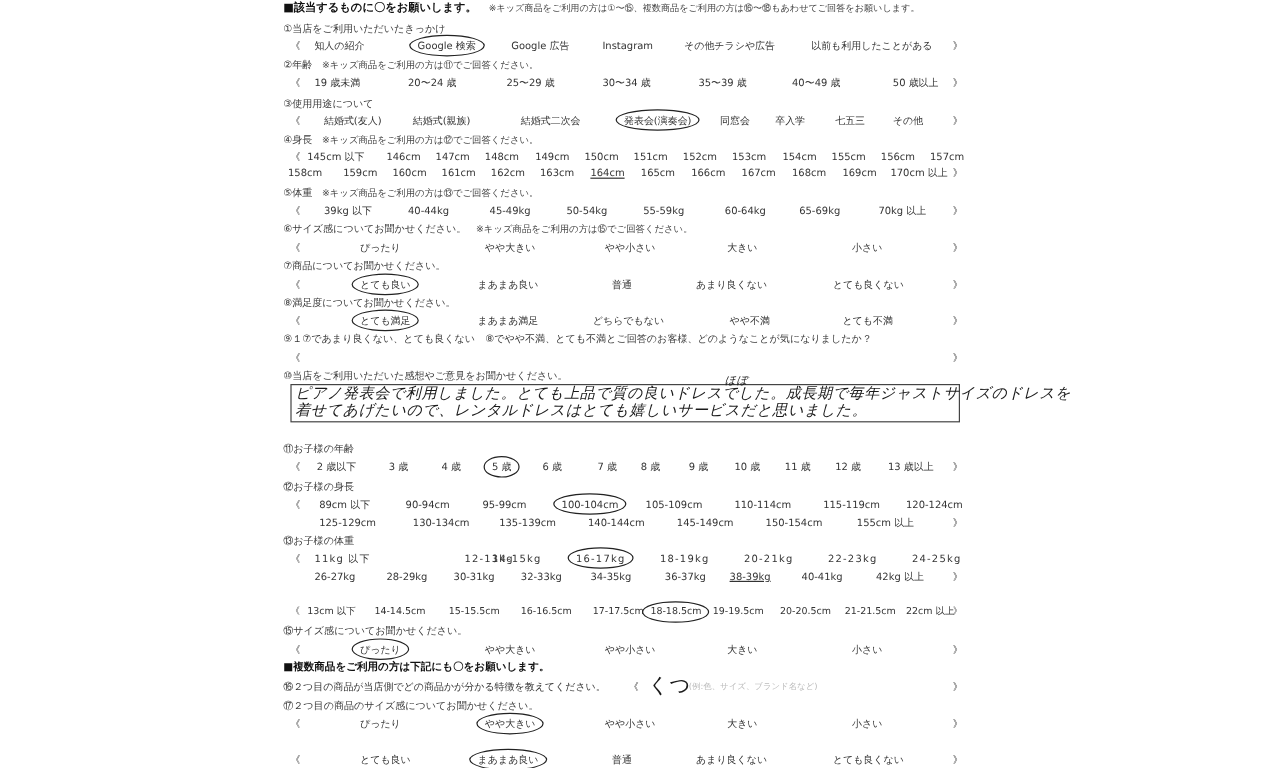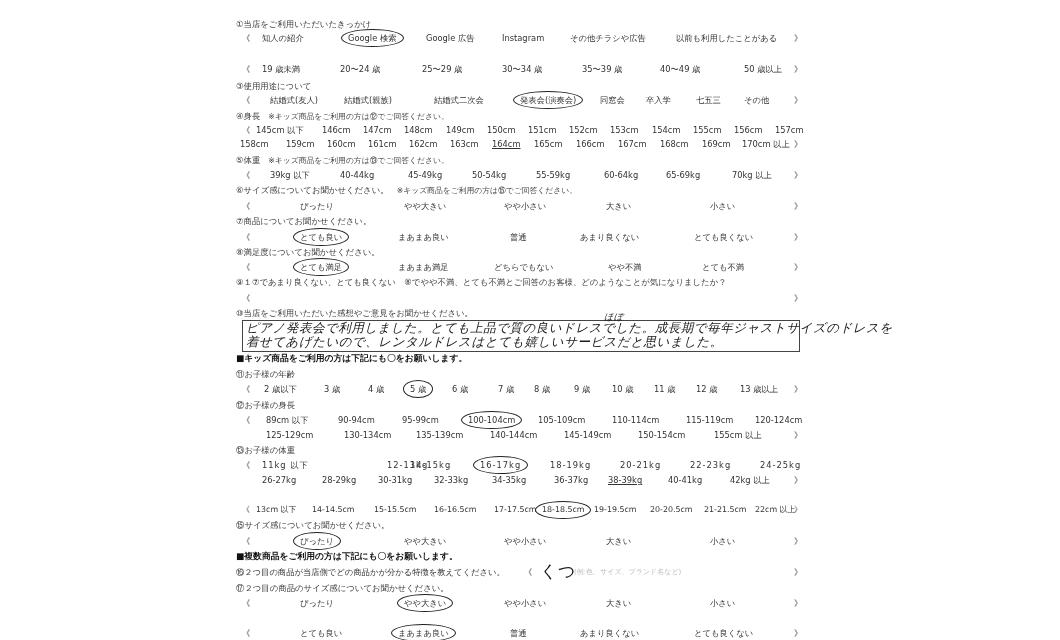--- a/index.html
+++ b/index.html
@@ -34,33 +34,39 @@
   }
   .hand-small { font-size: 9px; }
   .hand-big { font-size: 17px; font-style: normal; }
   .faint { color: #bbb; font-size: 7px; }
 </style>
 </head>
 <body>
 
 <div class="page">
 
+  <div class="line header" style="top:1px;">
+    <span>■該当するものに〇をお願いします。</span><span class="note">※キッズ商品をご利用の方は①〜⑮、複数商品をご利用の方は⑯〜⑱もあわせてご回答をお願いします。</span>
+  </div>
 
   <div class="line q" style="top:18px;">①当店をご利用いただいたきっかけ</div>
   <div class="row" style="top:32px;">
     <span class="bracket-l">《</span>
     <span style="left:26px;" class="opt">知人の紹介</span>
     <span style="left:112px;" class="opt circled">Google 検索</span>
     <span style="left:190px;" class="opt">Google 広告</span>
     <span style="left:266px;" class="opt">Instagram</span>
     <span style="left:334px;" class="opt">その他チラシや広告</span>
     <span style="left:440px;" class="opt">以前も利用したことがある</span>
     <span class="bracket-r">》</span>
   </div>
 
+  <div class="line q" style="top:48px;">
+    <span>②年齢</span><span class="note">※キッズ商品をご利用の方は⑪でご回答ください。</span>
+  </div>
   <div class="row" style="top:63px;">
     <span class="bracket-l">《</span>
     <span style="left:26px;" class="opt">19 歳未満</span>
     <span style="left:104px;" class="opt">20〜24 歳</span>
     <span style="left:186px;" class="opt">25〜29 歳</span>
     <span style="left:266px;" class="opt">30〜34 歳</span>
     <span style="left:346px;" class="opt">35〜39 歳</span>
     <span style="left:424px;" class="opt">40〜49 歳</span>
     <span style="left:508px;" class="opt">50 歳以上</span>
     <span class="bracket-r">》</span>
@@ -173,21 +179,20 @@
     <span style="left:24px;"></span>
     <span class="bracket-r">》</span>
   </div>
 
   <div class="line q" style="top:307px;">⑩当店をご利用いただいた感想やご意見をお聞かせください。</div>
   <div class="comment-box"></div>
   <div class="hand hand-small" style="left:604px; top:311px;">ほぼ</div>
   <div class="hand" style="left:246px; top:320px;">ピアノ発表会で利用しました。とても上品で質の良いドレスでした。成長期で毎年ジャストサイズのドレスを</div>
   <div class="hand" style="left:246px; top:334px;">着せてあげたいので、レンタルドレスはとても嬉しいサービスだと思いました。</div>
 
-  <div class="line header" style="top:352px; font-size:8.8px;">■キッズ商品をご利用の方は下記にも〇をお願いします。</div>
 
   <div class="line q" style="top:368px;">⑪お子様の年齢</div>
   <div class="row" style="top:383px;">
     <span class="bracket-l">《</span>
     <span style="left:28px;" class="opt">2 歳以下</span>
     <span style="left:88px;" class="opt">3 歳</span>
     <span style="left:132px;" class="opt">4 歳</span>
     <span style="left:174px;" class="opt circled">5 歳</span>
     <span style="left:216px;" class="opt">6 歳</span>
     <span style="left:262px;" class="opt">7 歳</span>

